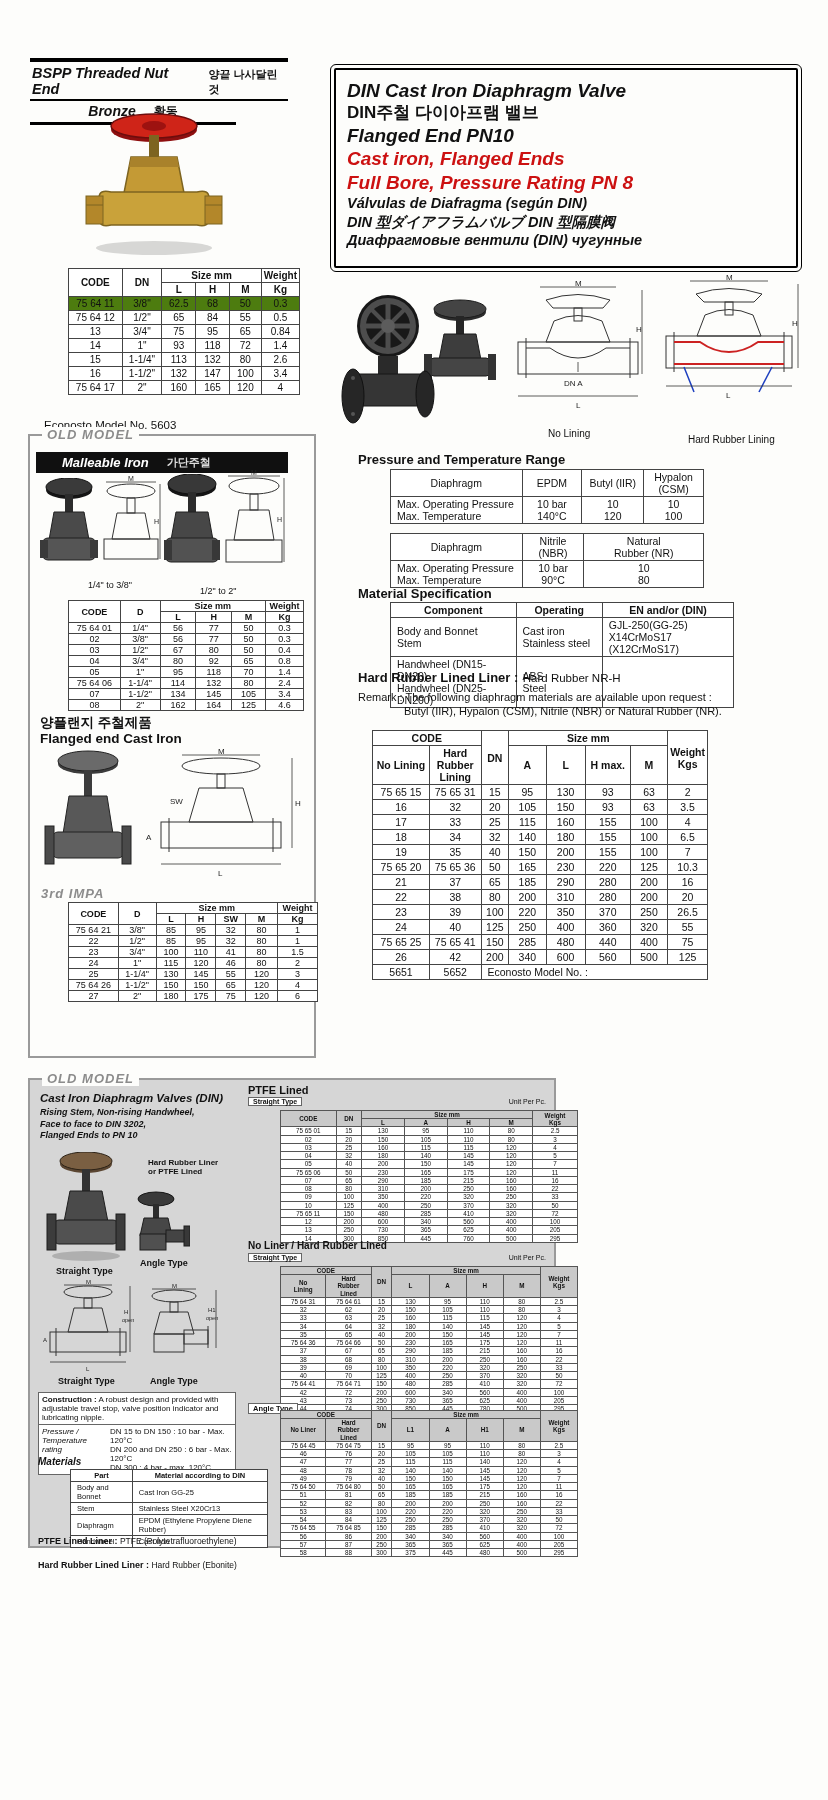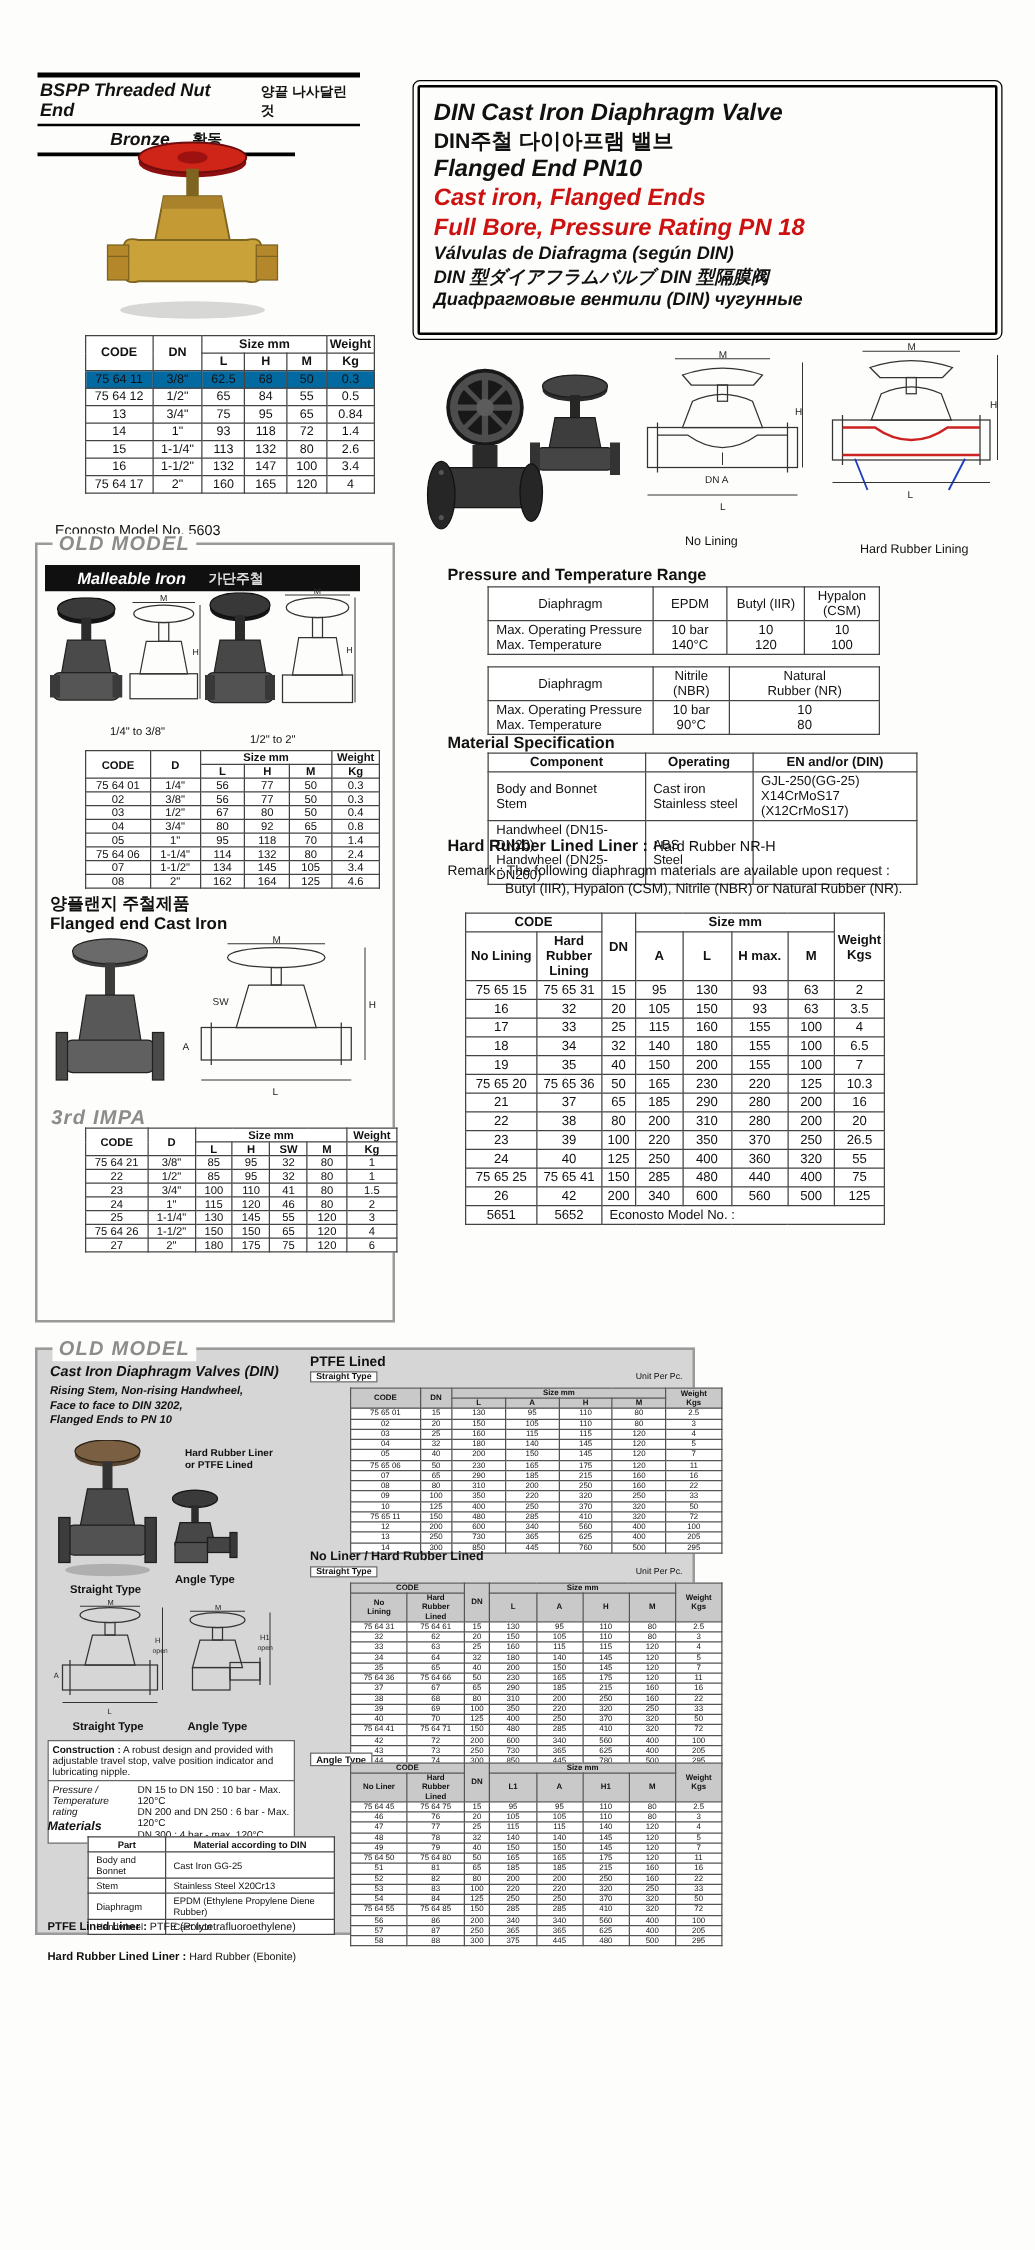--- a/index.html
+++ b/index.html
@@ -31,25 +31,25 @@
   .t10 th, .t10 td { height:14px; }
   .t9  { font-size:9px; }
   .t9 th, .t9 td { height:11px; padding:0 1px; }
   .t-main { font-size:10.5px; }
   .t-main th, .t-main td { height:15px; }
   .t-pt { font-size:10.5px; }
   .t-mat { font-size:10.5px; }
   .t-tiny { font-size:6.3px; line-height:1.15; }
   .t-tiny th, .t-tiny td { padding:0; border:0.5px solid #555; }
   .t-tiny th { background:#c9c9c9; }
-  .t-bronze tbody tr:first-child td { background:#0369a1; }
+  .t-bronze tbody tr:first-child td { background:#4d7c0f; }
 
   .heading13 { font-weight:bold; font-size:13px; }
   .small-note { font-size:9px; }
-  .gray-label { color:#8c8c8c; font-weight:bold; font-style:italic; font-size:16px; letter-spacing:1px; background:#fdfdfb; padding:0 5px; }
+  .gray-label { color:#8c8c8c; font-weight:bold; font-style:italic; font-size:13px; letter-spacing:1px; background:#fdfdfb; padding:0 5px; }
 
   
   #oldbox1 { left:28px; top:434px; width:288px; height:624px; border:2px solid #9a9a9a; }
   #oldbox2 { left:28px; top:1078px; width:528px; height:470px; border:2px solid #9a9a9a; background:#d6d6d6; }
   #malleable-bar { left:36px; top:452px; width:252px; height:21px; background:#101010; color:#fff;
     display:flex; align-items:center; gap:18px; padding-left:26px; font-weight:bold; font-style:italic; font-size:13px; }
   #malleable-bar .kr { font-style:normal; font-size:11px; color:#ddd; }
 
   
   #infobox { left:330px; top:64px; width:472px; height:208px; border:1px solid #000;
@@ -465,21 +465,21 @@
           <td>6</td>
         </tr>
       </tbody>
     </table>
 
   <div class="abs" id="infobox">
     <div class="ib1">DIN Cast Iron Diaphragm Valve</div>
     <div class="ib2">DIN주철 다이아프램 밸브</div>
     <div class="ib1">Flanged End PN10</div>
     <div class="ib1 ib-red">Cast iron, Flanged Ends</div>
-    <div class="ib1 ib-red">Full Bore, Pressure Rating PN 18</div>
+    <div class="ib1 ib-red">Full Bore, Pressure Rating PN 8</div>
     <div class="ib3 ib3i">Válvulas de Diafragma (según DIN)</div>
     <div class="ib3">DIN 型ダイアフラムバルブ   DIN 型隔膜阀</div>
     <div class="ib3">Диафрагмовые вентили (DIN) чугунные</div>
   </div>
 
   <svg class="abs" style="left:334px; top:282px;" width="168" height="158" viewBox="0 0 168 158">
     <g>
       <ellipse cx="126" cy="30" rx="26" ry="9" fill="#2c2c2c"></ellipse>
       <ellipse cx="126" cy="27" rx="26" ry="9" fill="#444" stroke="#1b1b1b"></ellipse>
       <rect x="122" y="34" width="8" height="18" fill="#262626"></rect>

